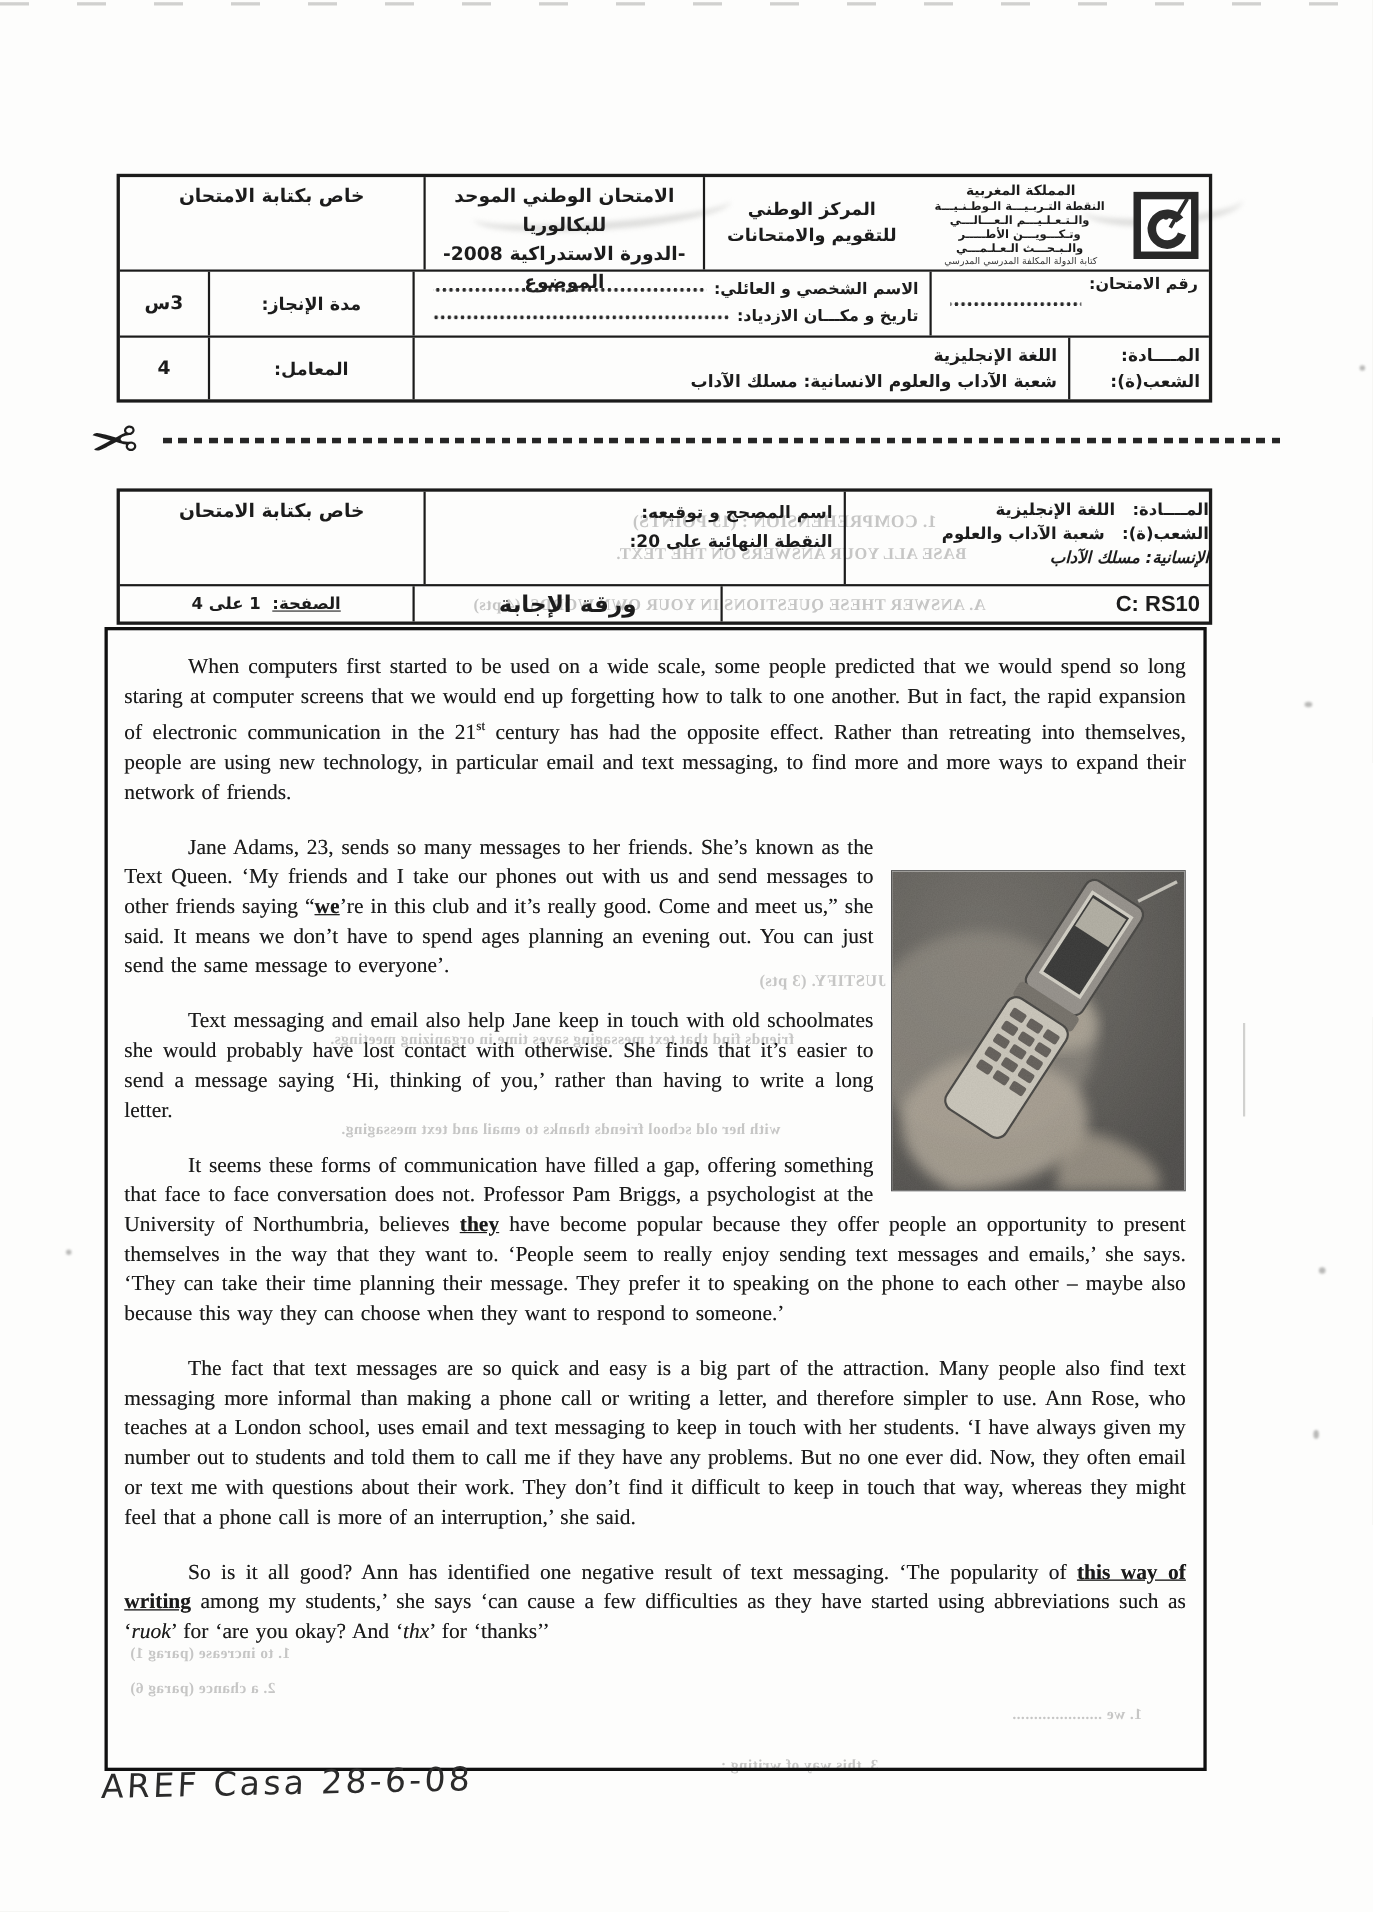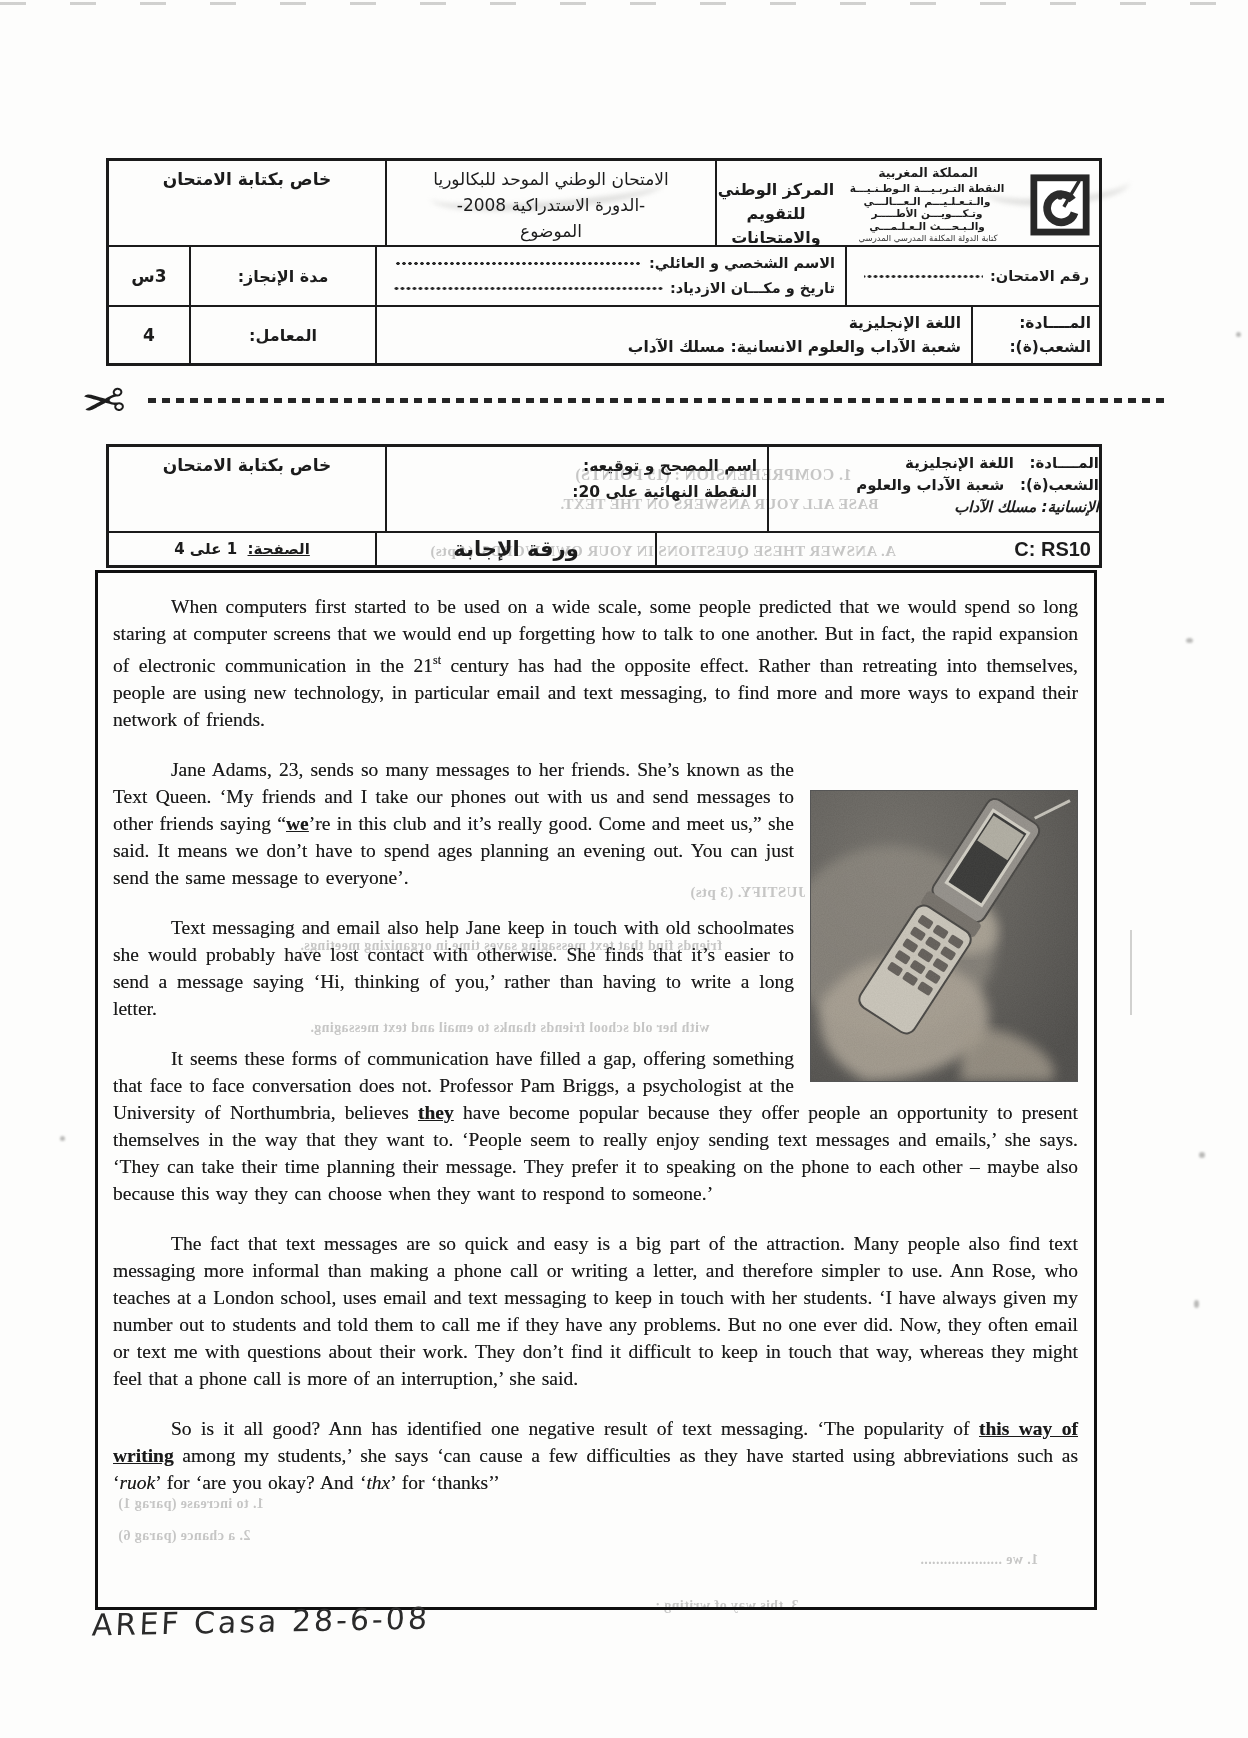--- a/index.html
+++ b/index.html
@@ -18,37 +18,37 @@
      font-family:"Liberation Serif",serif;letter-spacing:.4px;}
   
   .tbl{position:absolute;left:106px;width:990px;border:3px solid #1b1b1b;z-index:2;}
   .row{display:flex;box-sizing:border-box;}
   .row + .row{border-top:2px solid #1b1b1b;}
   .cell{box-sizing:border-box;}
   .cell + .cell{border-left:2px solid #1b1b1b;}
   .ar{direction:rtl;}
   .b{font-weight:700;}
   .note-cell{width:276px;text-align:center;padding-top:8px;font-size:17px;font-weight:700;}
-  .title-cell{width:330px;text-align:center;font-weight:400;font-size:17px;line-height:26px;padding-top:5px;}
+  .title-cell{width:254px;text-align:center;font-weight:700;font-size:17px;line-height:26px;padding-top:5px;}
   .head-right{flex:1;display:flex;}
   .center-block{flex:1;text-align:center;font-weight:700;font-size:16px;line-height:24px;padding-top:17px;}
   .ministry{width:186px;direction:rtl;text-align:center;padding-top:4px;}
   .kingdom{font-size:12.5px;font-weight:700;letter-spacing:1px;}
   .ministry-lines{font-size:10.5px;line-height:12.5px;font-weight:700;padding:2px 2px 0 0;}
   .ministry-caption{font-size:8.5px;margin-top:1px;color:#333;}
   .logo-cell{width:78px;display:flex;align-items:center;justify-content:center;}
   .vcell{display:flex;align-items:center;justify-content:center;font-weight:700;}
   .w80{width:80px;font-size:17px;}
   .w186{width:186px;font-size:16px;}
   .dotline{display:flex;align-items:center;font-size:14.5px;font-weight:700;line-height:25px;}
   .dots{flex:1;height:5px;margin:0 7px;align-self:center;
      background-image:radial-gradient(circle,#2a2a2a 1.5px,transparent 1.9px);
      background-size:6px 5px;background-repeat:repeat-x;background-position:center;}
   .name-cell{width:470px;padding:4px 10px;display:flex;flex-direction:column;justify-content:center;}
-  .examno-cell{flex:1;display:flex;align-items:flex-end;padding:16px 10px;}
+  .examno-cell{flex:1;display:flex;align-items:flex-start;padding:0 10px;}
   .subj-cell{flex:1;display:flex;flex-direction:row-reverse;}
   .subj-labels{width:118px;border-left:2px solid #1b1b1b;padding:4px 8px 0 0;font-size:15.5px;
      line-height:24px;font-weight:700;text-align:right;}
   .subj-values{flex:1;padding:4px 10px 0 6px;font-size:15.5px;line-height:24px;font-weight:700;text-align:right;}
   .marker-cell{width:382px;padding:6px 10px 0 6px;font-size:15.5px;line-height:26px;font-weight:700;text-align:right;}
   .t2subj-cell{flex:1;padding:5px 0 0 6px;font-size:15px;line-height:22px;font-weight:700;text-align:right;}
   .t2subj-cont{padding-left:52px;text-align:right;direction:rtl;padding-right:0;font-style:italic;}
   .small-row{height:34px;}
   .page-cell{width:266px;display:flex;align-items:center;justify-content:center;font-size:15px;font-weight:700;}
   .page-cell .u{text-decoration:underline;}

